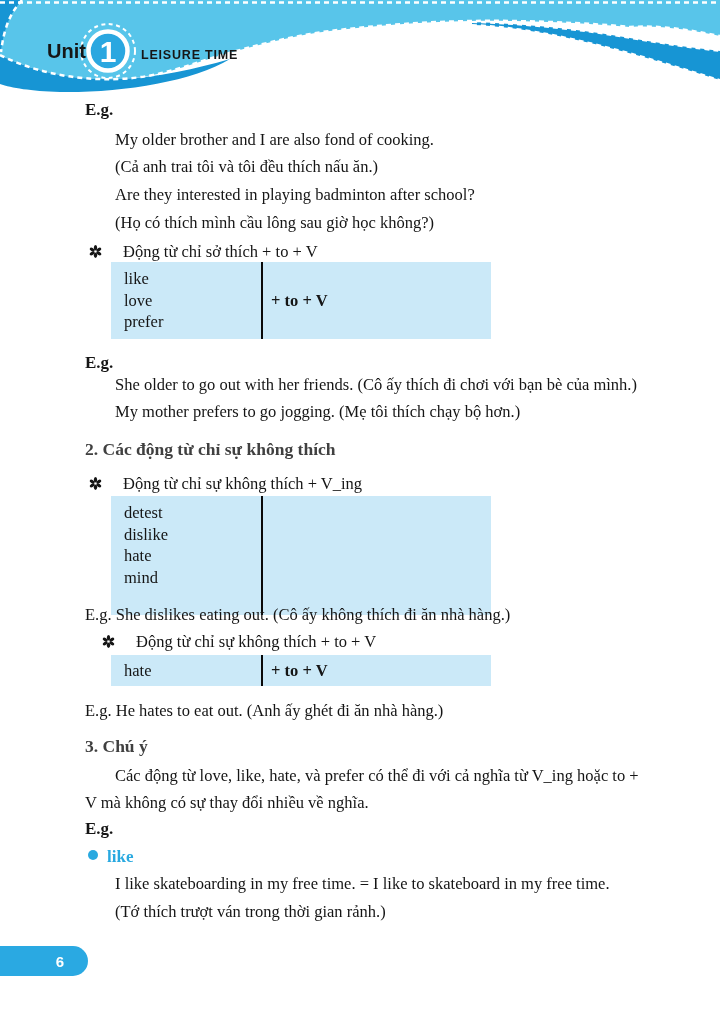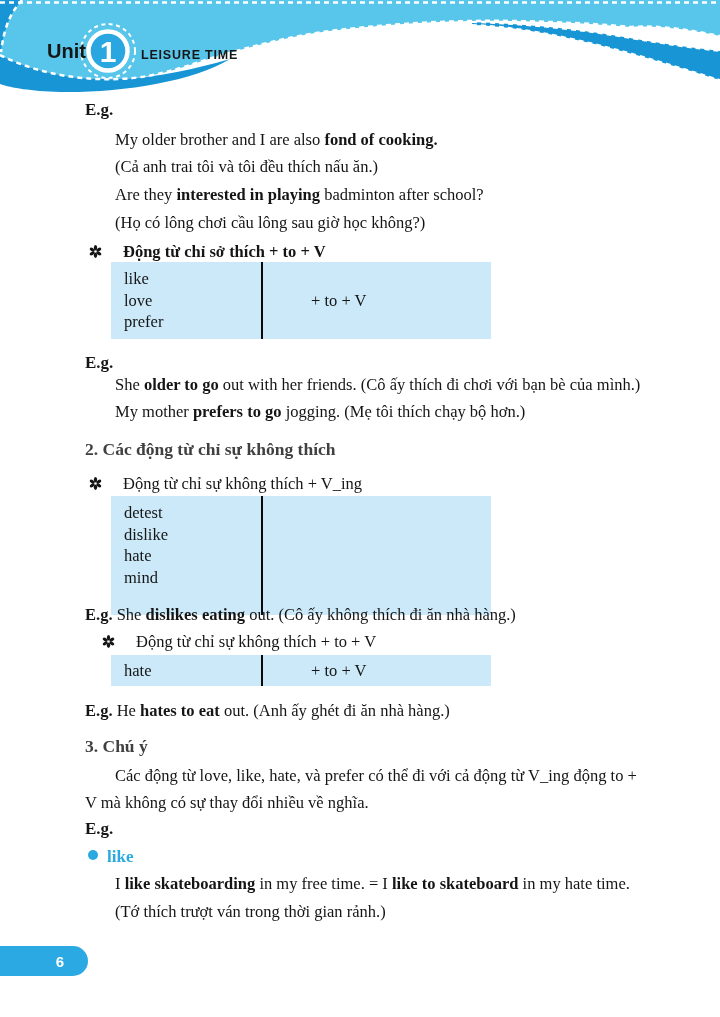--- a/index.html
+++ b/index.html
@@ -2,36 +2,36 @@
 <html><head>
 <meta charset="utf-8">
 <style>
   html,body{margin:0;padding:0;background:#e8e8e8;}
   .page{
     position:relative;width:720px;height:1017px;background:#ffffff;overflow:hidden;
     font-family:"Liberation Serif","DejaVu Serif",serif;color:#151515;
   }
   .hdr{position:absolute;top:0;left:0;display:block;}
   .line{position:absolute;font-size:16.5px;line-height:27px;white-space:nowrap;}
-  .b{font-weight:bold;}
+  .b{font-weight:normal;}
   .i{}
   .eg{font-weight:bold;font-size:17px;}
   .blueh{color:#404040;font-weight:bold;font-size:17.5px;}
   .rule .rtxt{margin-left:21px;}
   .florette{width:13px;height:13px;vertical-align:-1px;}
   .gtable{
     position:absolute;left:111px;width:380px;background:#CBE9F8;
     display:flex;box-sizing:border-box;
   }
   .gtable .lcol{
     width:152px;box-sizing:border-box;border-right:2.5px solid #0a0a0a;
     padding:6px 0 6px 13px;font-size:16.5px;
   }
   .gtable .lcol .vrow{line-height:21.5px;}
-  .gtable .rcol{flex:1;display:flex;align-items:center;padding-left:8px;font-size:16.5px;font-weight:normal;margin-left:40px;}
+  .gtable .rcol{flex:1;display:flex;align-items:center;padding-left:8px;font-size:16.5px;font-weight:bold;}
   .like-line .dot{
     display:inline-block;width:10px;height:10px;border-radius:50%;
     background:#29A9E0;vertical-align:2px;margin-right:9px;
   }
   .like-line .lbl{color:#29A9E0;font-weight:bold;font-size:17px;}
   .page-badge{
     position:absolute;left:0;top:946px;width:88px;height:30px;background:#2AA9E2;
     border-radius:0 15px 15px 0;box-sizing:border-box;
     display:flex;align-items:center;justify-content:flex-end;padding-right:24px;
     color:#ffffff;font-family:"Liberation Sans","DejaVu Sans",sans-serif;
@@ -72,21 +72,21 @@
   <div class="line eg" style="top:96px;left:85px">E.g.</div>
 
   <div class="line" style="top:126px;left:115px">
     <span>My older brother and I are also </span><span class="b">fond of cooking.</span>
   </div>
   <div class="line i" style="top:153px;left:115px">(Cả anh trai tôi và tôi đều thích nấu ăn.)</div>
 
   <div class="line" style="top:181px;left:115px">
     <span>Are they </span><span class="b">interested in playing</span><span> badminton after school?</span>
   </div>
-  <div class="line i" style="top:209px;left:115px">(Họ có lông chơi cầu lông sau giờ học không?)</div>
+  <div class="line i" style="top:209px;left:115px">(Họ có thích mình cầu lông sau giờ học không?)</div>
 
   <div class="line rule" style="top:238px;left:89px">
     <svg class="florette" viewBox="0 0 24 24">
         <g fill="#151515">
           <ellipse cx="12" cy="5" rx="3.1" ry="5"></ellipse>
           <ellipse cx="12" cy="5" rx="3.1" ry="5" transform="rotate(60 12 12)"></ellipse>
           <ellipse cx="12" cy="5" rx="3.1" ry="5" transform="rotate(120 12 12)"></ellipse>
           <ellipse cx="12" cy="5" rx="3.1" ry="5" transform="rotate(180 12 12)"></ellipse>
           <ellipse cx="12" cy="5" rx="3.1" ry="5" transform="rotate(240 12 12)"></ellipse>
           <ellipse cx="12" cy="5" rx="3.1" ry="5" transform="rotate(300 12 12)"></ellipse>
@@ -164,32 +164,32 @@
       </div>
   </div>
 
   <div class="line" style="top:697px;left:85px">
     <span class="b">E.g.</span><span> He </span><span class="b">hates to eat</span><span> out. </span><span class="i">(Anh ấy ghét đi ăn nhà hàng.)</span>
   </div>
 
   <div class="line blueh" style="top:733px;left:85px">3. Chú ý</div>
 
   <div class="line" style="top:762px;left:115px">
-    <span>Các động từ </span><span class="i">love, like, hate,</span><span> và </span><span class="i">prefer</span><span> có thể đi với cả động từ V_ing động to +</span>
+    <span>Các động từ </span><span class="i">love, like, hate,</span><span> và </span><span class="i">prefer</span><span> có thể đi với cả nghĩa từ V_ing hoặc to +</span>
   </div>
   <div class="line" style="top:789px;left:85px">V mà không có sự thay đổi nhiều về nghĩa.</div>
 
   <div class="line eg" style="top:815px;left:85px">E.g.</div>
 
   <div class="line like-line" style="top:843px;left:88px">
     <span class="dot"></span><span class="lbl">like</span>
   </div>
 
   <div class="line" style="top:870px;left:115px">
-    <span>I </span><span class="b">like skateboarding</span><span> in my free time. = I </span><span class="b">like to skateboard</span><span> in my hate time.</span>
+    <span>I </span><span class="b">like skateboarding</span><span> in my free time. = I </span><span class="b">like to skateboard</span><span> in my free time.</span>
   </div>
   <div class="line i" style="top:898px;left:115px">(Tớ thích trượt ván trong thời gian rảnh.)</div>
 
   <div class="page-badge">
     <span>6</span>
   </div>
 
 </div>
 
 </body></html>

